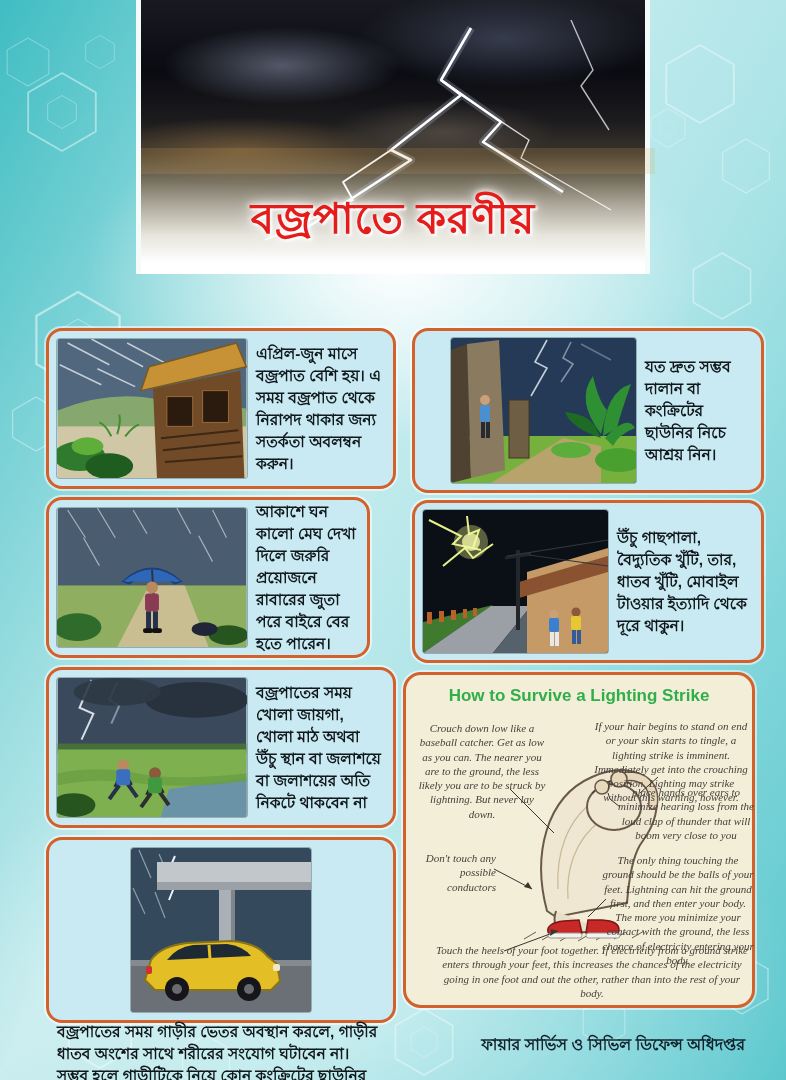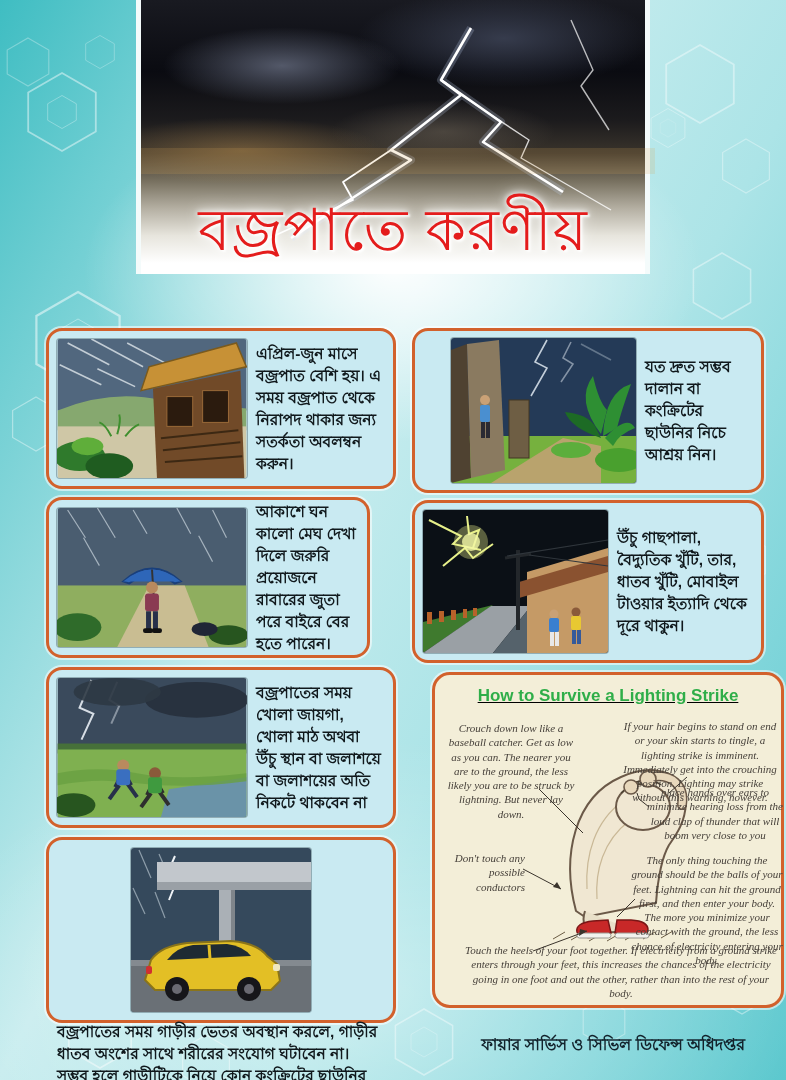--- a/index.html
+++ b/index.html
@@ -18,21 +18,21 @@
     background:
       radial-gradient(ellipse 170px 55px at 28% 24%, rgba(96,102,120,.85), rgba(0,0,0,0) 70%),
       radial-gradient(ellipse 210px 70px at 72% 14%, rgba(58,64,82,.9), rgba(0,0,0,0) 70%),
       radial-gradient(ellipse 200px 48px at 20% 55%, rgba(197,150,82,.38), rgba(0,0,0,0) 70%),
       radial-gradient(ellipse 160px 45px at 60% 48%, rgba(120,110,96,.45), rgba(0,0,0,0) 70%),
       linear-gradient(180deg,#191a21 0%,#0a0b11 26%,#1c1b1d 44%,#3a342c 56%,#77705f 66%,#b4afa2 76%,#e7e5dd 86%,#ffffff 96%);
   }
   .photo svg{position:absolute;inset:0;}
   .title{
     position:absolute;left:0;right:0;top:186px;margin:0;text-align:center;
-    font-size:58px;font-weight:400;color:#e41c1c;letter-spacing:1px;
+    font-size:42px;font-weight:700;color:#e41c1c;letter-spacing:1px;
     text-shadow:0 0 5px #fff,0 0 10px #fff,0 0 18px rgba(255,255,255,.9),2px 2px 2px rgba(255,255,255,.8);
   }
   
   .panel{
     position:absolute;box-sizing:border-box;display:flex;gap:9px;align-items:center;
     background:#c9eaf2;border:3px solid #d2612c;border-radius:16px;padding:8px;
     box-shadow:0 0 0 2px rgba(255,255,255,.55);
   }
   .panel .img{flex:0 0 auto;border-radius:3px;overflow:hidden;line-height:0;box-shadow:0 0 0 1px rgba(40,60,70,.35);}
   .panel .img svg{display:block;}
@@ -41,24 +41,23 @@
     padding-right:2px;
   }
   .p1{left:46px;top:328px;width:350px;height:161px;}
   .p2{left:412px;top:328px;width:352px;height:165px;padding-left:36px;}
   .p3{left:46px;top:497px;width:324px;height:161px;}
   .p4{left:412px;top:500px;width:352px;height:163px;}
   .p5{left:46px;top:667px;width:350px;height:161px;}
   .p6{left:46px;top:837px;width:350px;height:186px;flex-direction:column;}
   
   .survive{
-    position:absolute;left:432px;top:672px;width:352px;height:336px;box-sizing:border-box;
+    position:absolute;left:403px;top:672px;width:352px;height:336px;box-sizing:border-box;
     background:#f3eed8;border:3px solid #d2612c;border-radius:18px;
     box-shadow:0 0 0 2px rgba(255,255,255,.55);
-    text-decoration:underline;
   }
   .survive h2{
     margin:11px 8px 0;text-align:center;font-size:17px;font-weight:700;color:#2fae49;
   }
   .survive .fig{position:absolute;inset:0;width:352px;height:350px;}
   .ann{
     position:absolute;font-family:"Liberation Serif",serif;font-style:italic;
     font-size:11px;line-height:1.3;color:#46403a;text-align:center;
   }
   .a0{left:12px;top:46px;width:128px;}

